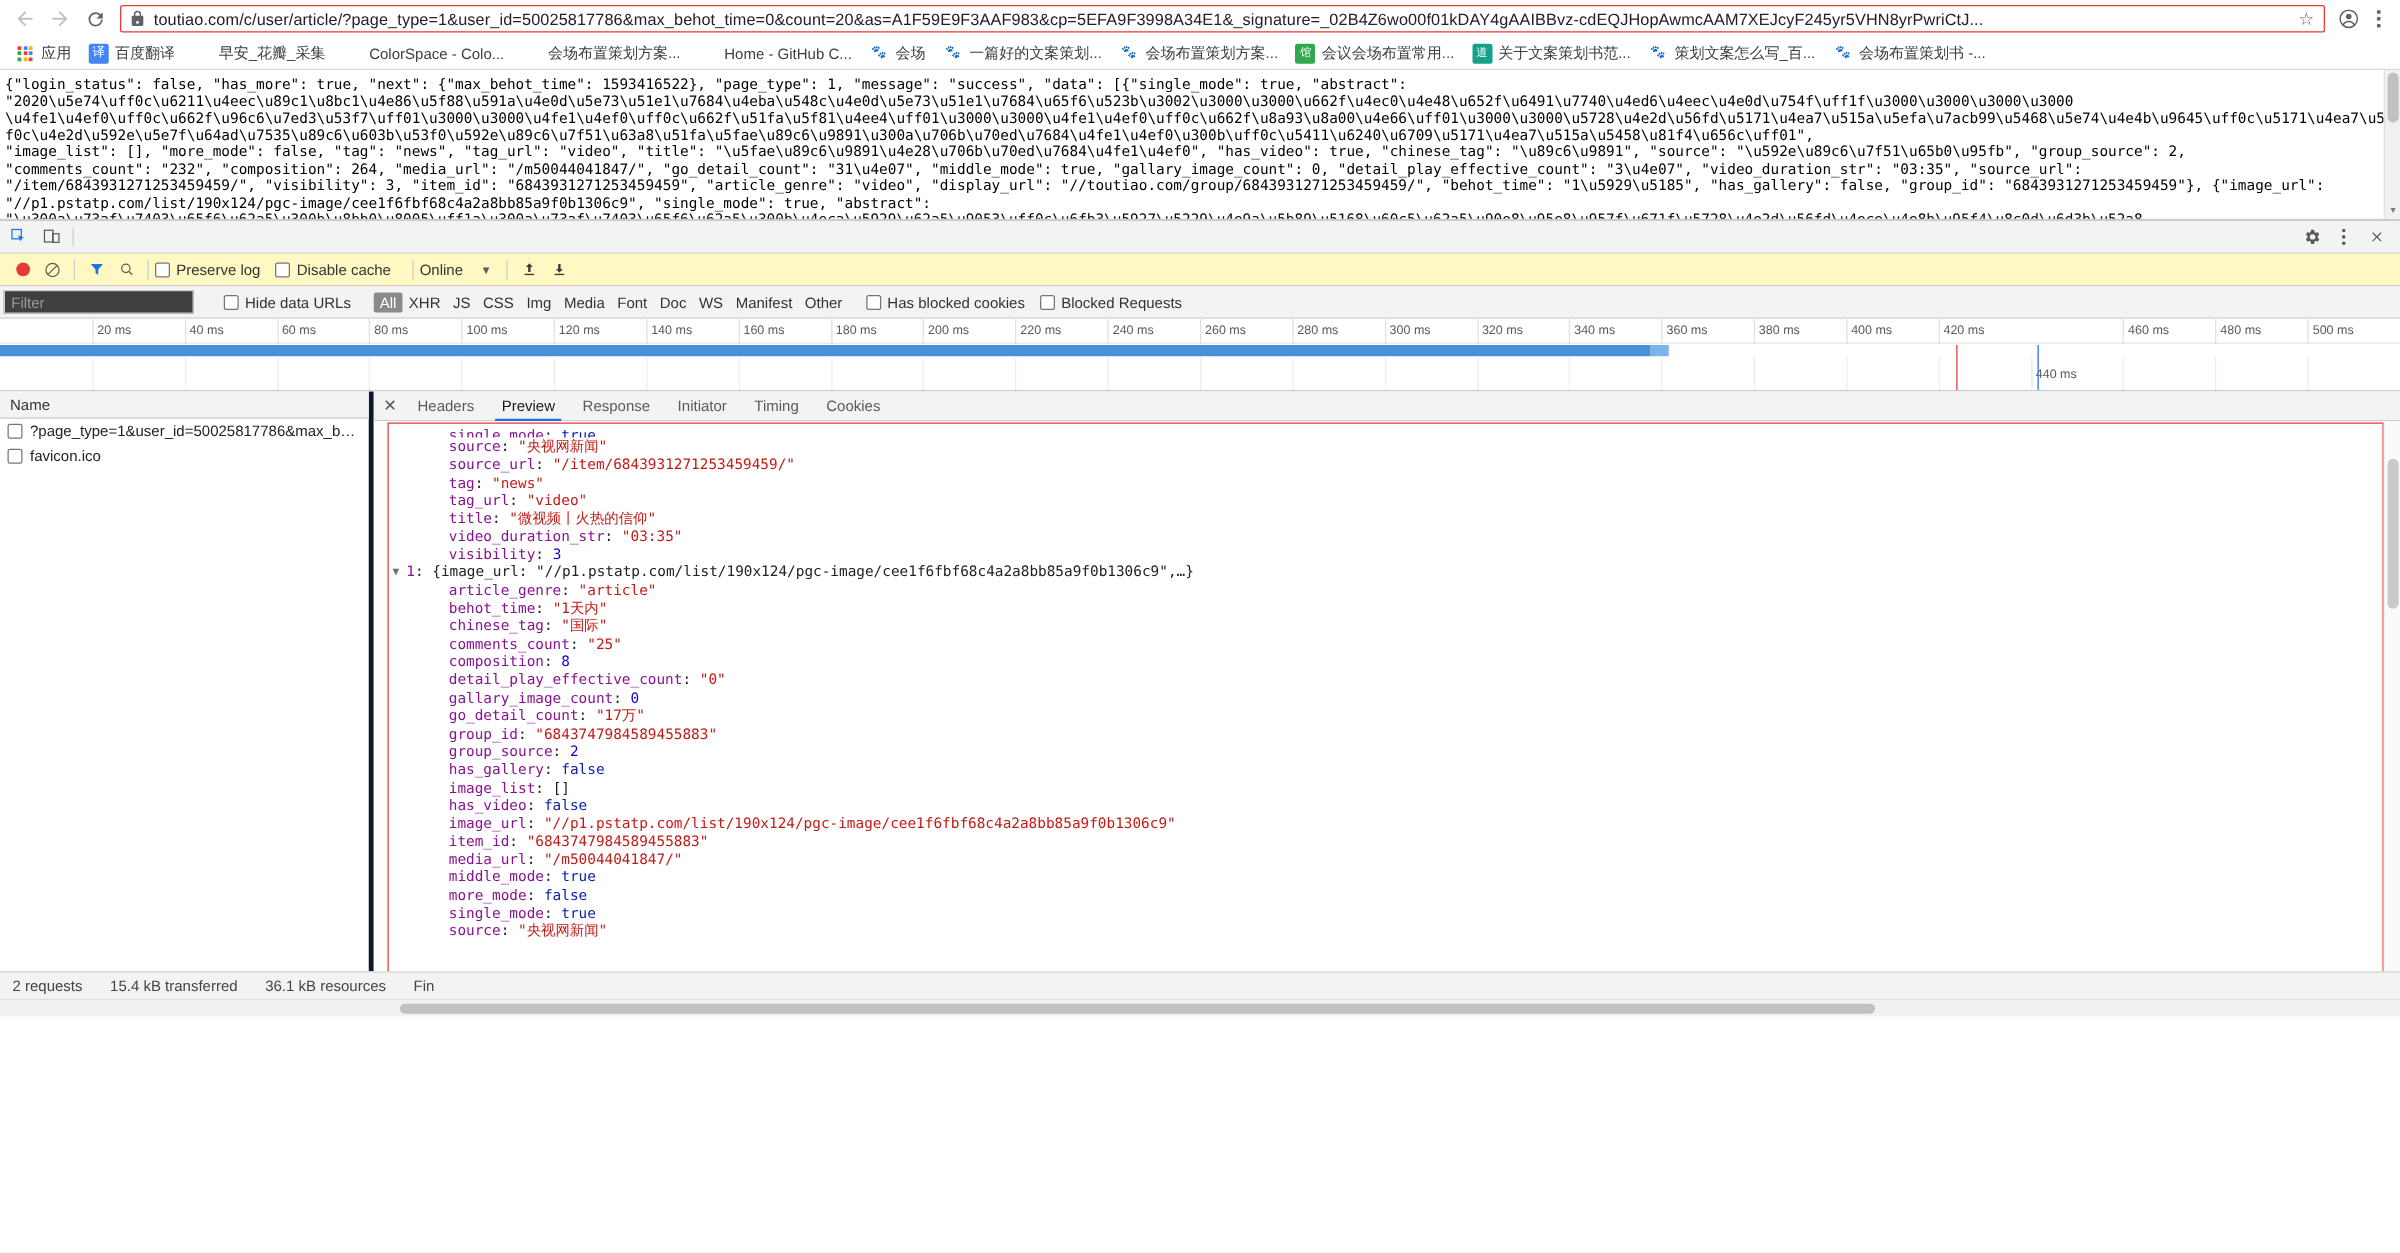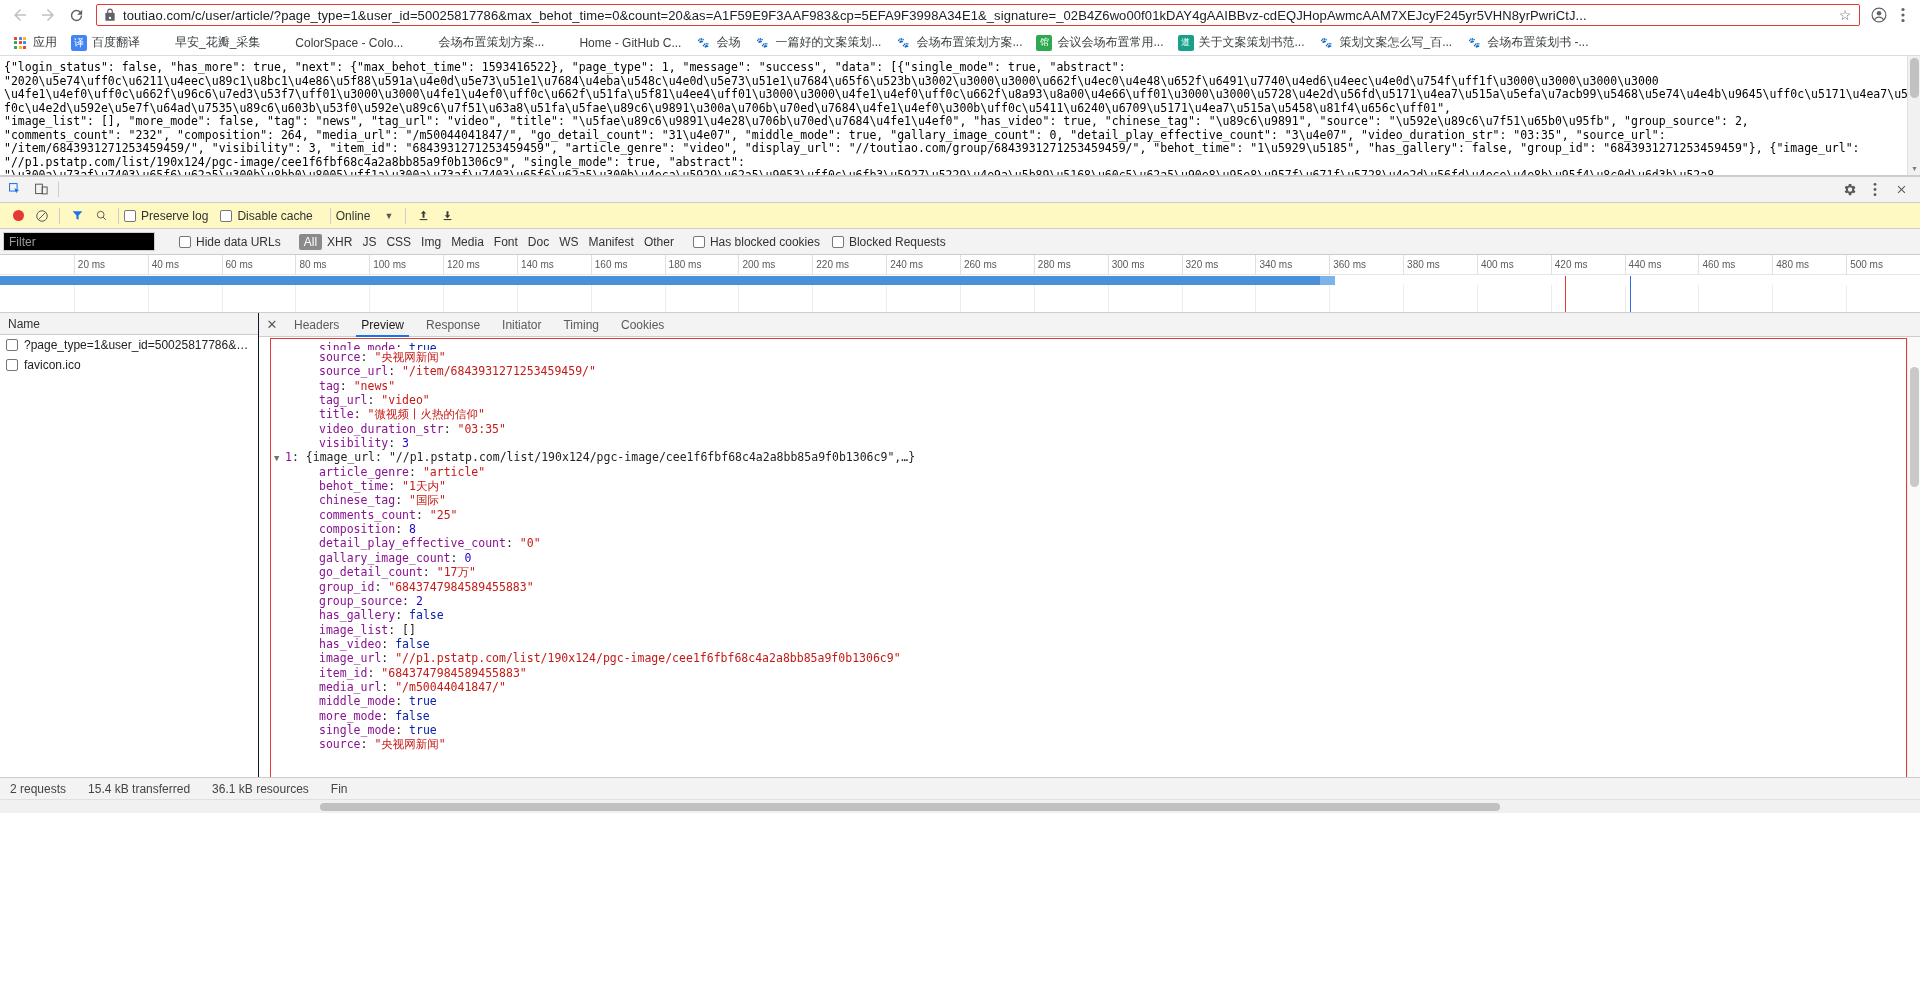--- a/index.html
+++ b/index.html
@@ -134,21 +134,21 @@
   }
   .throttle { display:flex; align-items:center; color:#333; }
   .throttle .caret { margin-left:14px; color:#5a5a5a; font-size:9px; }
 
   .dt-filterbar {
     height:26px; display:flex; align-items:center;
     background:#f3f3f3; border-bottom:1px solid #cdcdcd;
     padding:0 0 0 0; font-size:12px; color:#333;
   }
   .filterinput {
-    width:152px; height:19px; background:#000000; border:1px solid #cfcfcf;
+    width:152px; height:19px; background:#404040; border:1px solid #cfcfcf;
     margin-left:3px; padding:0 5px; font-size:12px; color:#9a9a9a;
     display:flex; align-items:center;
   }
   .ftypes { display:flex; align-items:center; margin-left:6px; }
   .ftype { padding:0 5px; color:#333; font-size:12px; }
   .ftype.active { background:#8a8a8a; color:#fff; border-radius:2px; padding:1px 5px; }
 
   .dt-timeline {
     height:58px; background:#fff; border-bottom:1px solid #cdcdcd; position:relative;
     overflow:hidden;
@@ -159,21 +159,21 @@
     font-size:10px; color:#5a5a5a; padding-left:3px; line-height:20px; white-space:nowrap;
   }
   .tl-bar { position:absolute; left:0; top:21px; height:9px; background:#4a90d9; }
   .tl-bar2 { position:absolute; top:21px; height:9px; background:#7cb3e8; }
   .tl-grid { position:absolute; top:30px; bottom:0; border-left:1px solid #ededed; }
   .tl-red { position:absolute; top:21px; bottom:0; border-left:1px solid #e53935; }
   .tl-blue { position:absolute; top:21px; bottom:0; border-left:1px solid #2d6cdf; }
 
   
   .dt-body { display:flex; height:464px; background:#fff; }
-  .pane-left { width:259px; border-right:1px solid #0f172a; display:flex; flex-direction:column; background:#fff; }
+  .pane-left { width:299px; border-right:4px solid #0f172a; display:flex; flex-direction:column; background:#fff; }
   .lhead {
     height:22px; display:flex; align-items:center; padding:0 8px;
     font-size:12px; color:#333; background:#f3f3f3; border-bottom:1px solid #cdcdcd;
   }
   .lrow {
     height:20px; display:flex; align-items:center; padding:0 6px; font-size:12px; color:#222;
     white-space:nowrap; overflow:hidden;
   }
   .lrow .cb { width:12px; height:12px; border:1px solid #767676; background:#fff; margin-right:6px; flex:0 0 auto; border-radius:2px;}
   .lrow .nm { overflow:hidden; text-overflow:ellipsis; }
@@ -487,21 +487,21 @@
         <div class="tl-tick" style="left: 886.154px;">240 ms</div>
         <div class="tl-tick" style="left: 960px;">260 ms</div>
         <div class="tl-tick" style="left: 1033.85px;">280 ms</div>
         <div class="tl-tick" style="left: 1107.69px;">300 ms</div>
         <div class="tl-tick" style="left: 1181.54px;">320 ms</div>
         <div class="tl-tick" style="left: 1255.38px;">340 ms</div>
         <div class="tl-tick" style="left: 1329.23px;">360 ms</div>
         <div class="tl-tick" style="left: 1403.08px;">380 ms</div>
         <div class="tl-tick" style="left: 1476.92px;">400 ms</div>
         <div class="tl-tick" style="left: 1550.77px;">420 ms</div>
-        <div class="tl-tick" style="left: 1624.62px;">440 ms</div>
+        <div class="tl-tick" style="left: 1624.62px; margin-top: 35px;">440 ms</div>
         <div class="tl-tick" style="left: 1698.46px;">460 ms</div>
         <div class="tl-tick" style="left: 1772.31px;">480 ms</div>
         <div class="tl-tick" style="left: 1846.15px;">500 ms</div>
       </div>
     <div class="tl-bar" id="tl-bar" style="width: 1320px;"></div>
     <div class="tl-bar2" id="tl-bar2" style="left: 1320px; width: 15px;"></div>
     <div id="tl-grid">
         <div class="tl-grid" style="left: 73.8462px;"></div>
         <div class="tl-grid" style="left: 147.692px;"></div>
         <div class="tl-grid" style="left: 221.538px;"></div>

